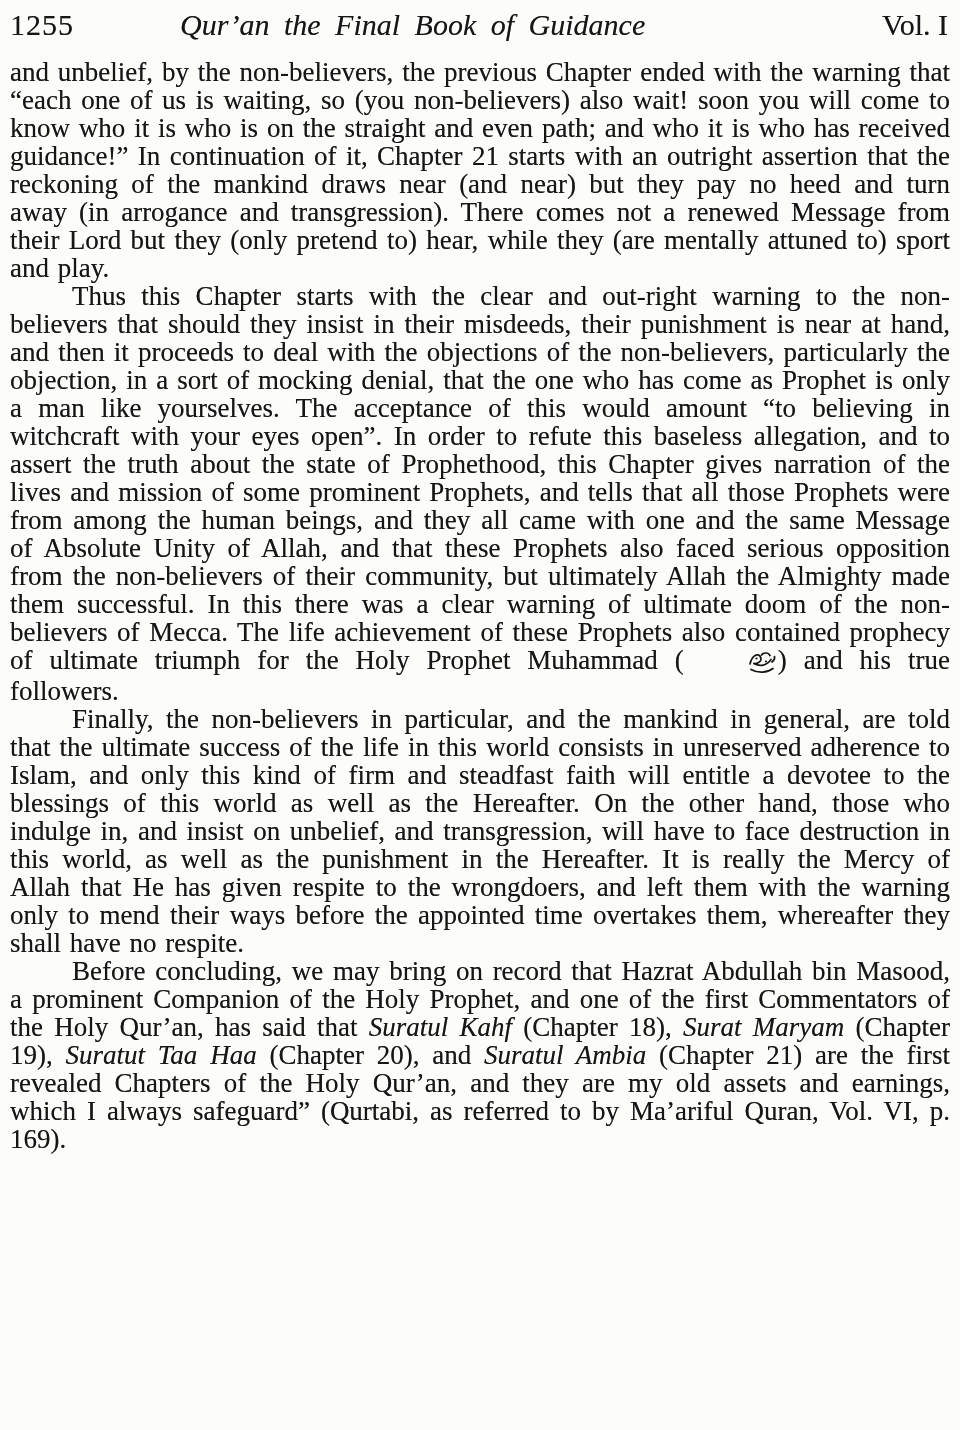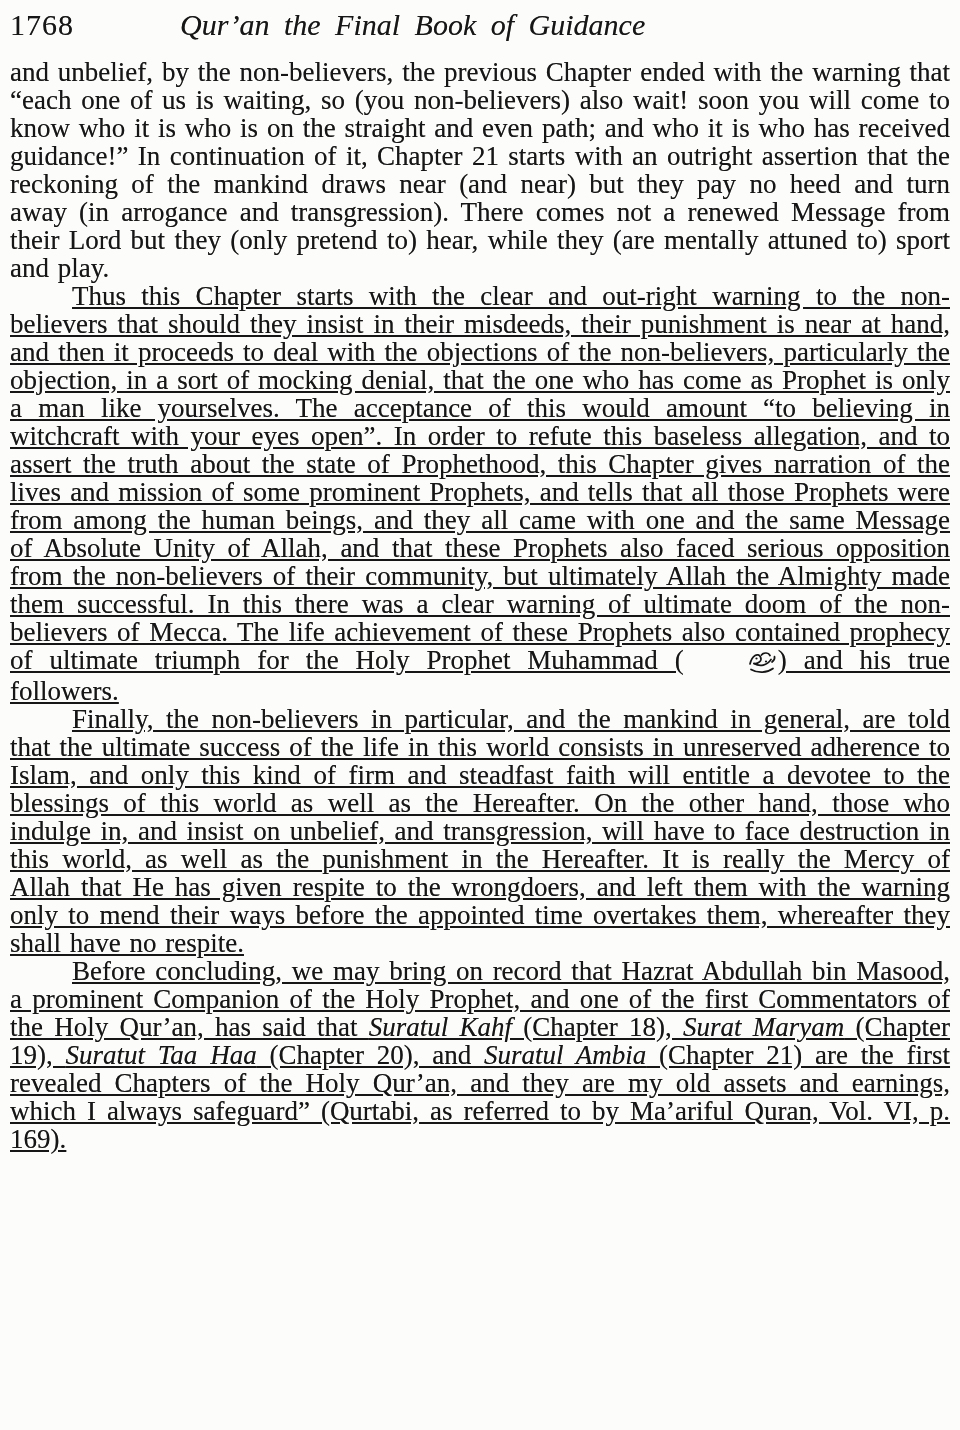--- a/index.html
+++ b/index.html
@@ -26,34 +26,35 @@
   .page-header .center{ flex: 1; text-align: left; font-style: italic; word-spacing: 7px; }
   .page-header .right { flex: 0 0 170px; text-align: right; }
   .body-text {
     padding: 16px 10px 0 10px;
     font-size: 27px;
     line-height: 28px;
     text-align: justify;
     word-spacing: 2px;
   }
   .para { margin: 0; }
-  .para.indent { text-indent: 62px; text-decoration: underline; }
+  .para.indent { text-indent: 62px; }
   .it { font-style: italic; margin-top: 24px; }
   .pbuh { display: inline-block; }
   .pbuh svg { height: 30px; width: 32px; vertical-align: -8px; }
   .pbuh svg path { stroke: #161616; stroke-width: 1.7; fill: none; stroke-linecap: round; }
   .pbuh svg circle { fill: #161616; }
 </style>
 </head>
 <body>
 
 <div class="page">
   <header class="page-header">
-    <span class="left">1768</span>
+    <span class="left">1255</span>
     <span class="center">Qur’an the Final Book of Guidance</span>
+    <span class="right">Vol. I</span>
   </header>
   <main class="body-text">
       <p class="para"><span>and unbelief, by the non-believers, the previous Chapter ended with the warning that “each one of us is waiting, so (you non-believers) also wait! soon you will come to know who it is who is on the straight and even path; and who it is who has received guidance!” In continuation of it, Chapter 21 starts with an outright assertion that the reckoning of the mankind draws near (and near) but they pay no heed and turn away (in arrogance and transgression). There comes not a renewed Message from their Lord but they (only pretend to) hear, while they (are mentally attuned to) sport and play.</span></p>
       <p class="para indent"><span>Thus this Chapter starts with the clear and out-right warning to the non-believers that should they insist in their misdeeds, their punishment is near at hand, and then it proceeds to deal with the objections of the non-believers, particularly the objection, in a sort of mocking denial, that the one who has come as Prophet is only a man like yourselves. The acceptance of this would amount “to believing in witchcraft with your eyes open”. In order to refute this baseless allegation, and to assert the truth about the state of Prophethood, this Chapter gives narration of the lives and mission of some prominent Prophets, and tells that all those Prophets were from among the human beings, and they all came with one and the same Message of Absolute Unity of Allah, and that these Prophets also faced serious opposition from the non-believers of their community, but ultimately Allah the Almighty made them successful. In this there was a clear warning of ultimate doom of the non-believers of Mecca. The life achievement of these Prophets also contained prophecy of ultimate triumph for the Holy Prophet Muhammad (</span><span class="pbuh">
   <svg viewBox="0 0 32 26" xmlns="http://www.w3.org/2000/svg" aria-hidden="true">
     <path d="M4 15 C6 6, 12 3.5, 14.5 8 C16.5 12, 12 15, 8 14.5"></path>
     <path d="M8 14.5 C14 18, 21 16.5, 25 10.5"></path>
     <path d="M15.5 6 C18 3, 22.5 3.5, 24 6.5"></path>
     <path d="M5 20.5 C12 24.5, 21 24, 27 19.5"></path>
     <path d="M26 13 C28 11.5, 29 9.5, 28.5 7.5"></path>

